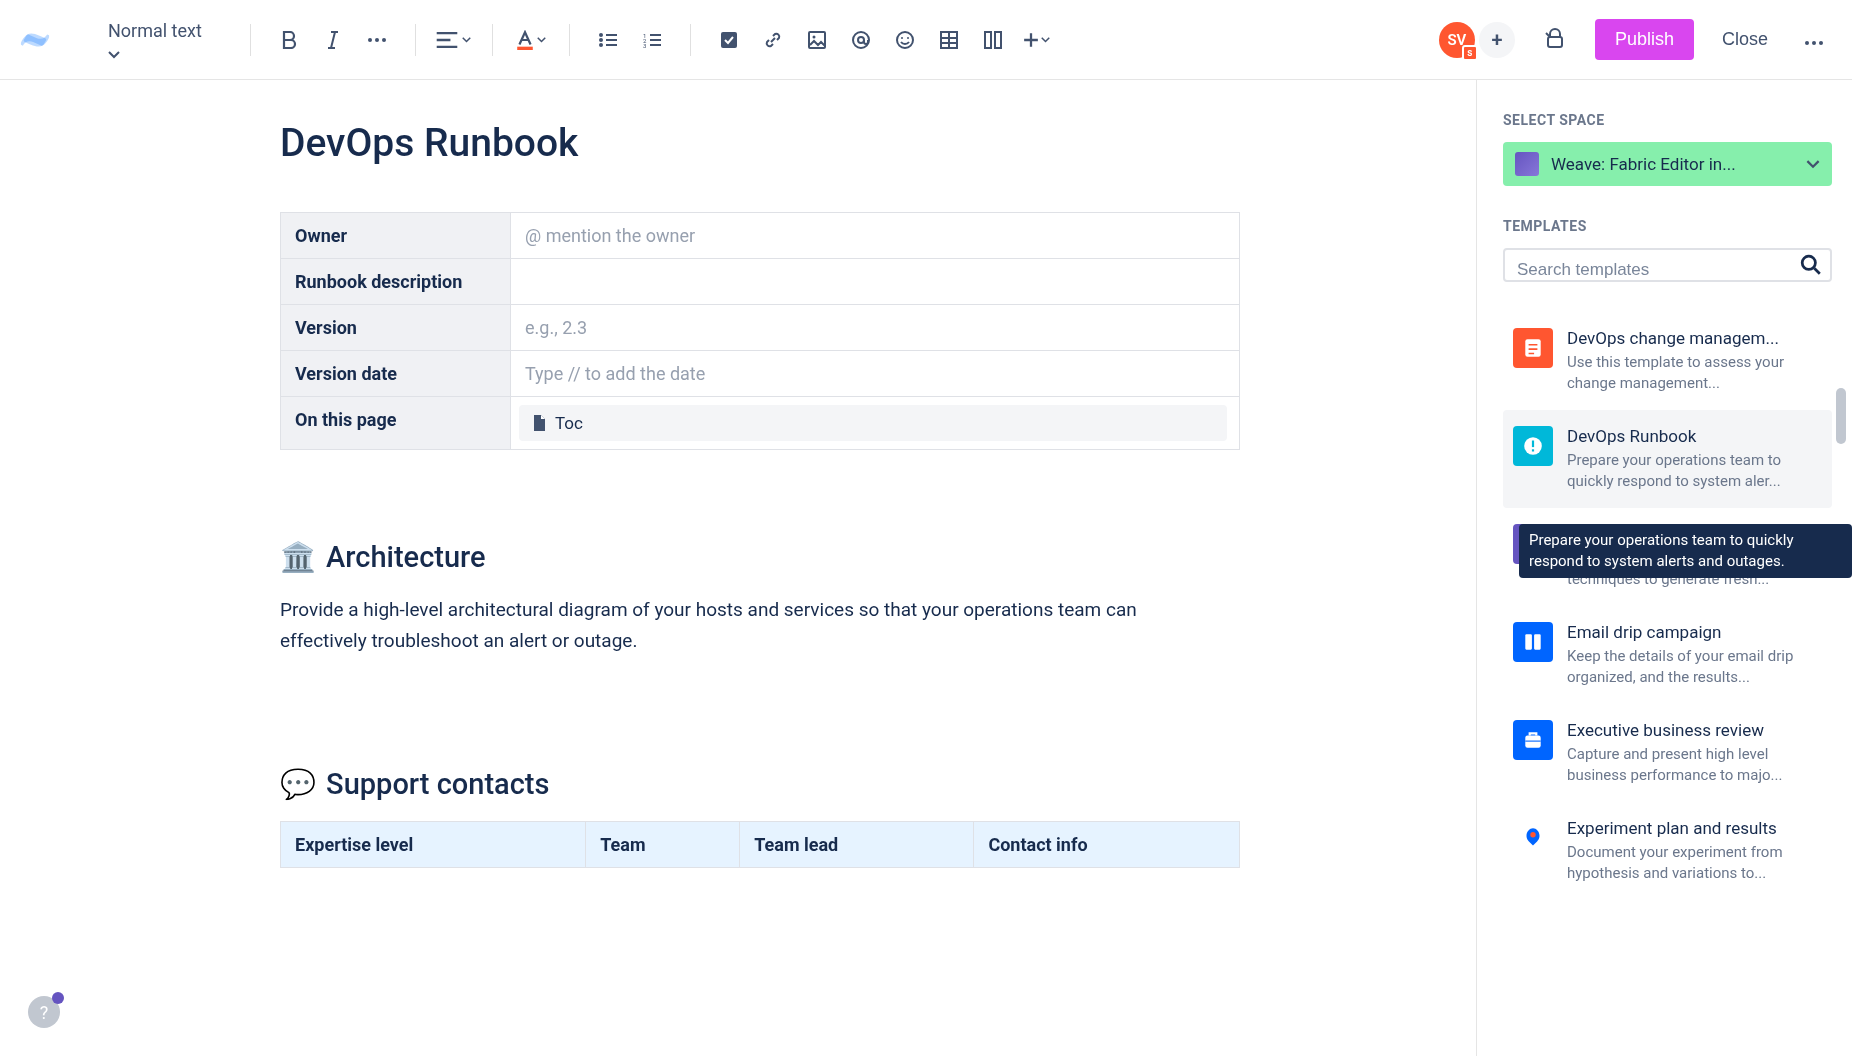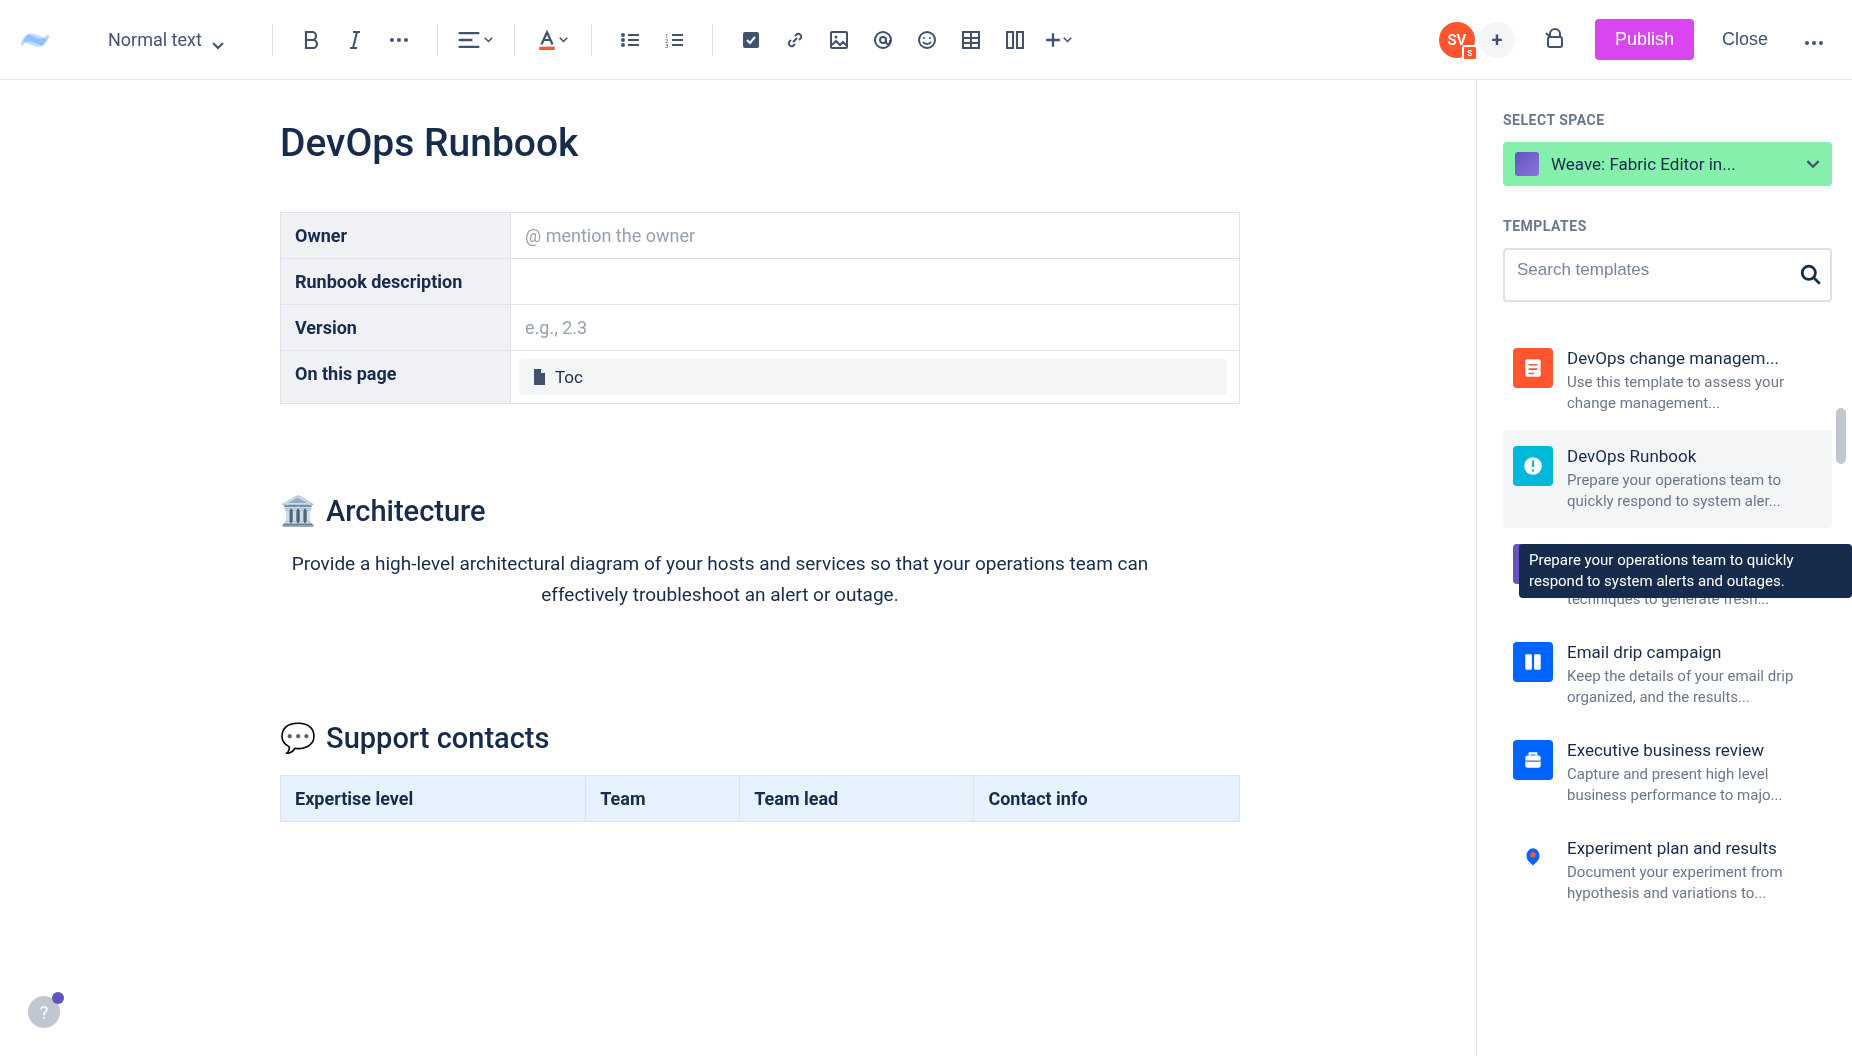--- a/index.html
+++ b/index.html
@@ -18,27 +18,28 @@
       padding: 0 20px;
       border-bottom: 1px solid #e5e5e5;
       gap: 8px;
     }
     .logo {
       margin-right: 40px;
     }
     .logo svg { display: block; }
     .text-style {
       display: flex;
-      align-items: flex-end;
+      align-items: flex-start;
       gap: 10px;
       padding: 6px 10px;
       cursor: pointer;
       color: #42526e;
       font-size: 18px;
       margin-right: 18px;
+      flex-direction: column;
     }
     .toolbar-divider {
       width: 1px;
       height: 32px;
       background: #e0e0e0;
       margin: 0 12px;
     }
     .toolbar-btn {
       width: 36px;
       height: 36px;
@@ -135,21 +136,20 @@
       display: flex;
       align-items: center;
       gap: 10px;
     }
     .section-text {
       font-size: 19px;
       color: #172b4d;
       line-height: 1.65;
       margin-bottom: 110px;
       width: 880px;
-      text-align: center;
     }
     .contacts-table {
       border-collapse: collapse;
       width: 100%;
     }
     .contacts-table th {
       background: #e6f3ff;
       border: 1px solid #dfe1e6;
       padding: 12px 14px;
       text-align: left;
@@ -186,21 +186,21 @@
     }
     .space-name { flex: 1; font-size: 17px; color: #172b4d; white-space: nowrap; overflow: hidden; text-overflow: ellipsis; }
     .search-wrap {
       position: relative;
       margin-bottom: 30px;
     }
     .search-input {
       width: 100%;
       border: 2px solid #dfe1e6;
       border-radius: 4px;
-      padding: 10px 44px 20px 12px;
+      padding: 10px 44px 0 12px;
       font-size: 17px;
       color: #172b4d;
     }
     .search-input::placeholder { color: #7a869a; }
     .search-icon-right {
       position: absolute; right: 10px; top: 50%; transform: translateY(-50%);
       color: #172b4d;
     }
     .template-list { position: relative; }
     .template-item {
@@ -435,20 +435,24 @@
             </tr>
         <tr>
               <th>Runbook description</th>
               <td></td>
             </tr>
         <tr>
               <th>Version</th>
               <td>e.g., 2.3</td>
             </tr>
         <tr>
+              <th>Version date</th>
+              <td>Type // to add the date</td>
+            </tr>
+        <tr>
               <th>On this page</th>
               <td style="padding:8px">
           <span class="toc-chip">
             <svg width="16" height="18" viewBox="0 0 14 18">
                     <path d="M2 1h7l4 4v12H2z" fill="#42526e"></path>
                     <path d="M9 1v4h4" fill="#fff"></path>
                   </svg>
             <span>Toc</span>
           </span>
         </td>

